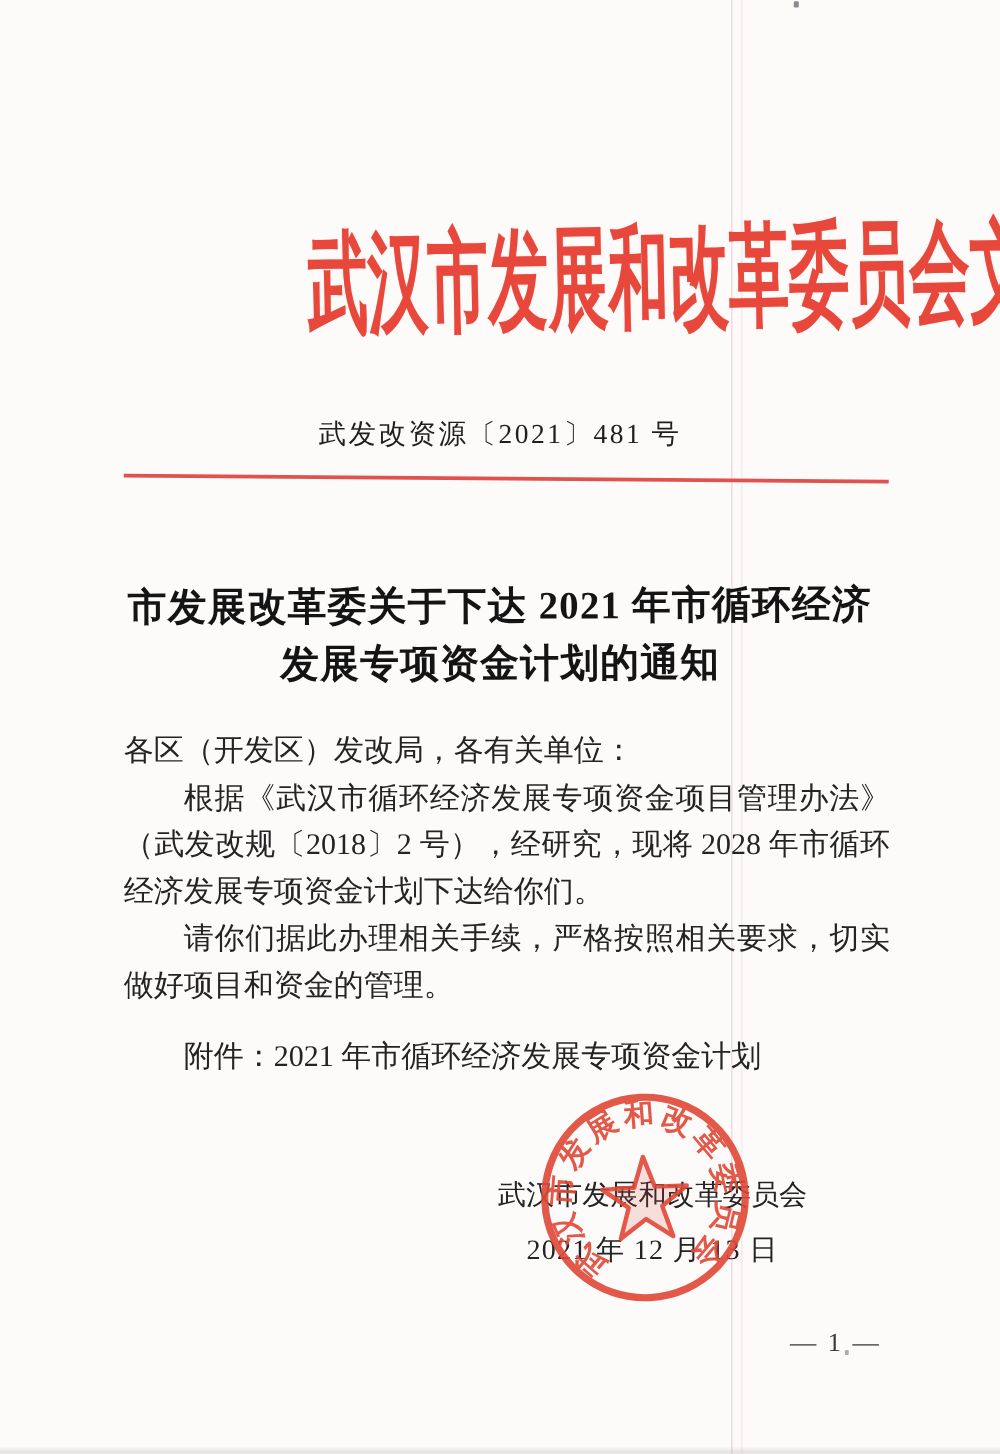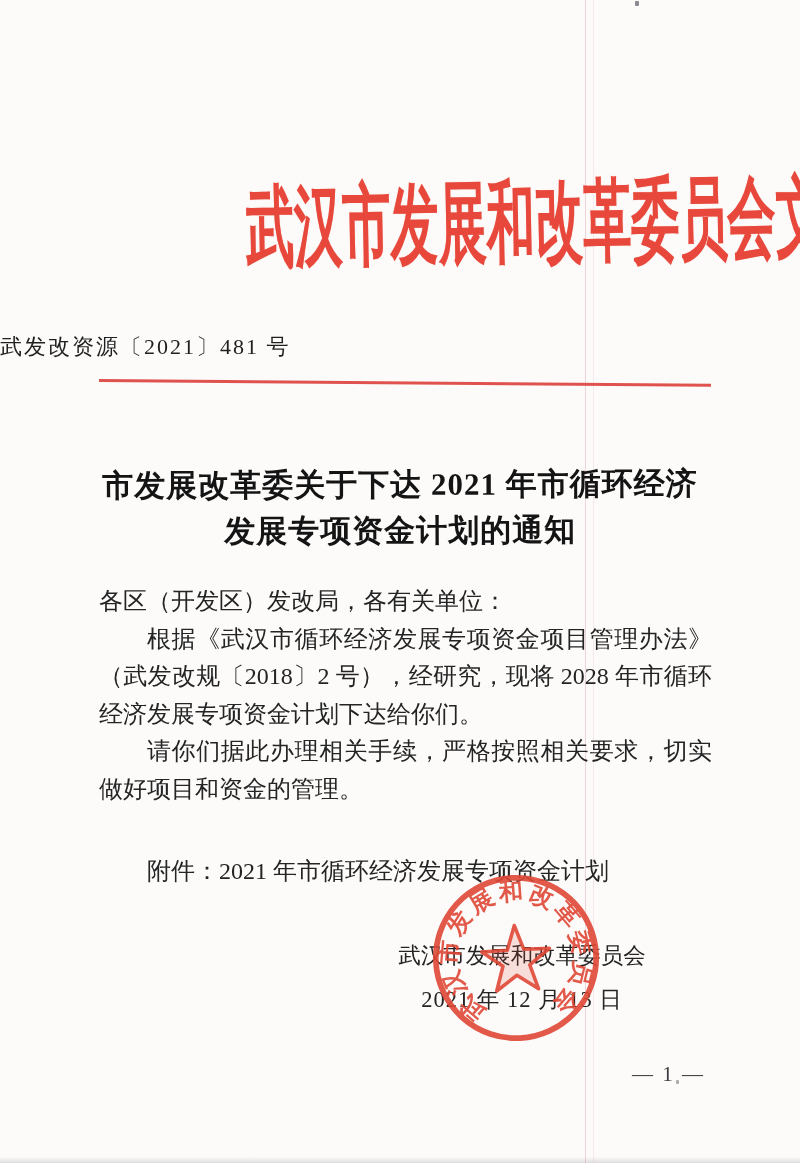--- a/index.html
+++ b/index.html
@@ -49,20 +49,21 @@
   }
   .masthead .stretch{
     display:inline-block;
     transform:rotate(-1.1deg) scale(0.56,1.04);
     transform-origin:center center;
     text-shadow:0 0 1px rgba(232,72,59,0.5);
   }
 
   .doc-number{
     position:absolute;top:332px;left:0;width:100%;
+    text-align:center;
     font-size:22px;
     letter-spacing:2px;
     color:#1f1f1f;
   }
 
   .red-rule{
     position:absolute;top:379px;left:99px;width:612px;height:3px;
     background:var(--rule-red);
     transform:rotate(0.45deg);
     transform-origin:left center;
@@ -81,21 +82,21 @@
 
   .body-text{
     position:absolute;top:583px;left:99px;width:613px;
     font-size:24px;
     line-height:37.6px;
     text-align:justify;
     color:#242424;
   }
   .body-text p{text-indent:2em;}
   .body-text p.salutation{text-indent:0;font-family:Liberation Serif, serif;}
-  .body-text p.attachment{margin-top:44px;}
+  .body-text p.attachment{margin-top:19px;}
 
   .signature{
     position:absolute;top:940px;left:386px;width:272px;
     text-align:center;
     font-size:22.5px;
     color:#242424;
   }
   .signature .sig-date{margin-top:13px;letter-spacing:1px;}
 
   .seal{

